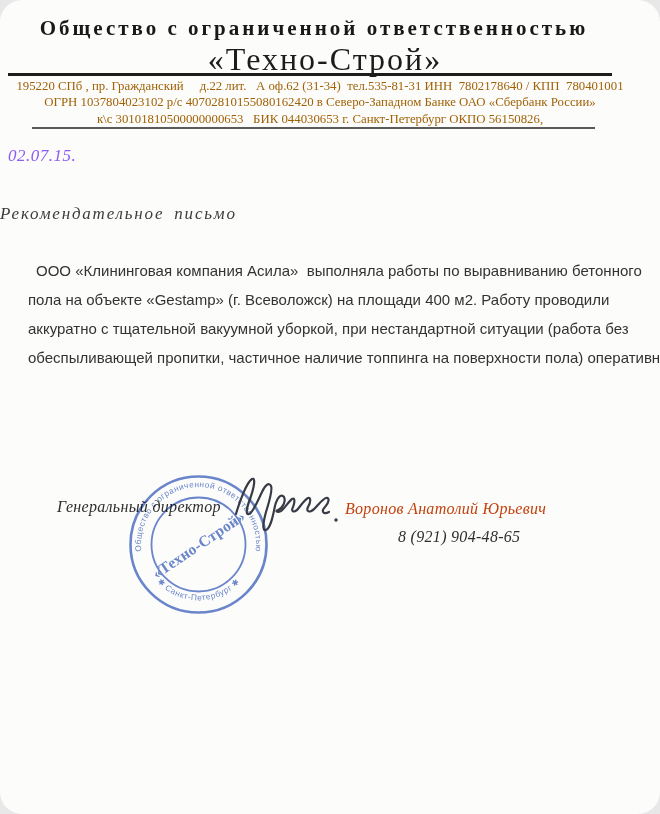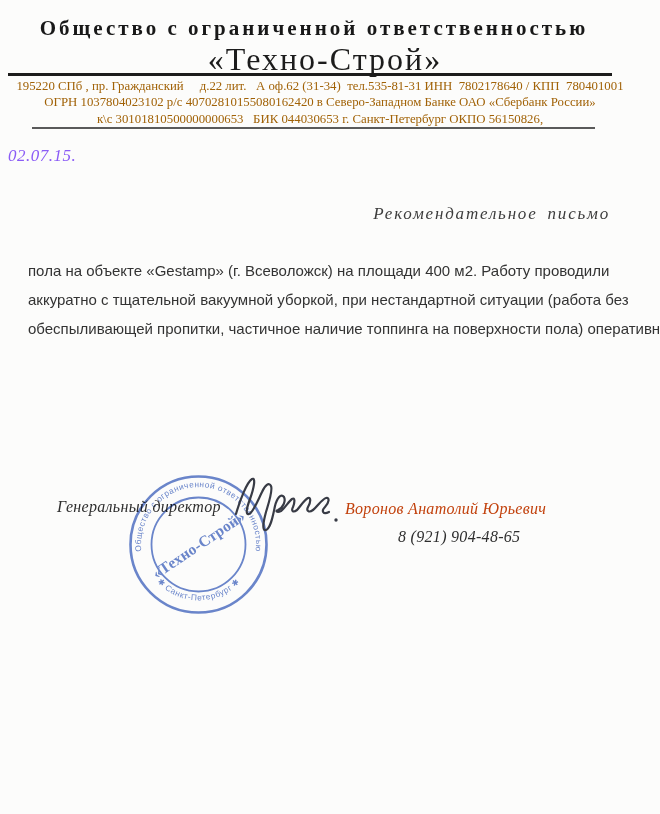--- a/index.html
+++ b/index.html
@@ -1,19 +1,19 @@
 <!DOCTYPE html>
 <html><head>
 <meta charset="utf-8">
 <style>
   html,body { margin:0; padding:0; background:#e8e8e8; }
   .page {
     position:relative; width:660px; height:814px;
     background:#fcfcfb; overflow:hidden;
-    font-family:"Liberation Serif", serif; color:#1e1e1e;
+    font-family:"Liberation Serif", serif; color:#1e1e1e;border-radius:22px;
   }
   .org-type {
     position:absolute; top:16px; left:0; width:628px; text-align:center;
     font-family:"Liberation Serif", serif; font-weight:bold;
     font-size:21px; letter-spacing:3px; color:#181818; white-space:nowrap;
   }
   .org-name {
     position:absolute; top:41px; left:0; width:650px; text-align:center;
     font-size:32px; letter-spacing:2px; color:#1c1c1c;
   }
@@ -23,21 +23,21 @@
   .requisites {
     position:absolute; top:78px; left:5px; width:630px; text-align:center;
     font-size:12.8px; line-height:16.3px; color:#a16207;
   }
   .requisites div { white-space:pre; }
   .date {
     position:absolute; top:146px; left:8px;
     font-style:italic; font-size:17px; color:#8b5cf6; letter-spacing:0.5px;
   }
   .title {
-    position:absolute; top:204px; left:0; width:610px; text-align:right;
+    position:absolute; top:204px; left:0; width:610px; text-align:left;
     font-style:italic; font-size:17px; letter-spacing:1.8px; word-spacing:4px; color:#3c3c3c;
   }
   .body-text {
     position:absolute; top:256px; left:28px; width:612px;
     font-family:"Liberation Sans", sans-serif; font-size:15px;
     line-height:29px; color:#333333;
   }
   .body-text .line { white-space:pre; }
   .body-text .indent { padding-left:8px; }
   .director {
@@ -76,20 +76,21 @@
     <div>к\с 30101810500000000653   БИК 044030653 г. Санкт-Петербург ОКПО 56150826,</div>
   </div>
 
   <div class="rule rule-thin"></div>
 
   <div class="date">02.07.15.</div>
 
   <div class="title">Рекомендательное письмо</div>
 
   <div class="body-text">
+    <div class="line indent">ООО «Клининговая компания Асила»  выполняла работы по выравниванию бетонного</div>
     <div class="line">пола на объекте «Gestamp» (г. Всеволожск) на площади 400 м2. Работу проводили</div>
     <div class="line">аккуратно с тщательной вакуумной уборкой, при нестандартной ситуации (работа без</div>
     <div class="line">обеспыливающей пропитки, частичное наличие топпинга на поверхности пола) оперативно</div>
   </div>
 
   <div class="director">Генеральный директор</div>
 
   <svg class="stamp" viewBox="0 0 143 143" xmlns="http://www.w3.org/2000/svg" xmlns:xlink="http://www.w3.org/1999/xlink">
     <defs>
       <path id="arcTop" d="M 21.7,100.3 A 57.5,57.5 0 1 1 121.3,100.3" fill="none"></path>

